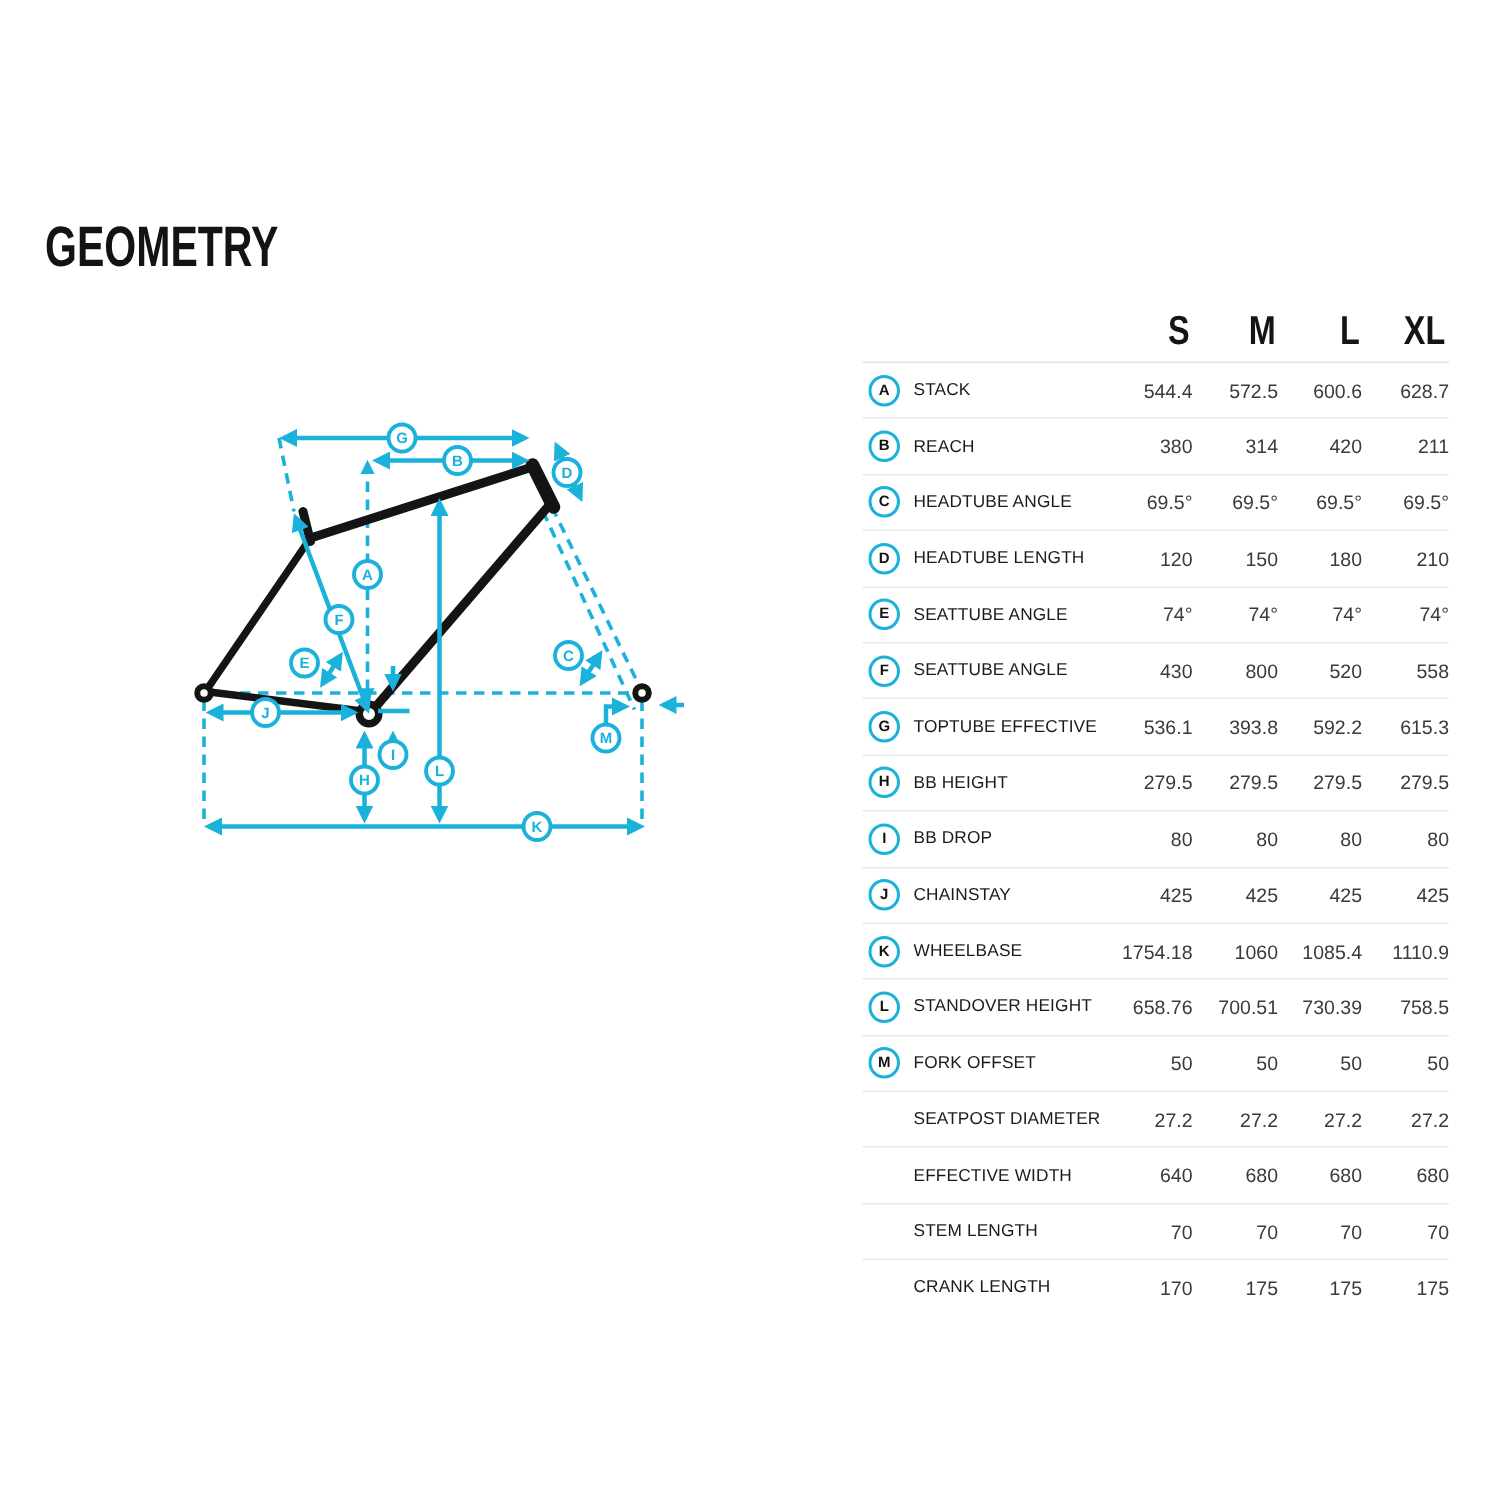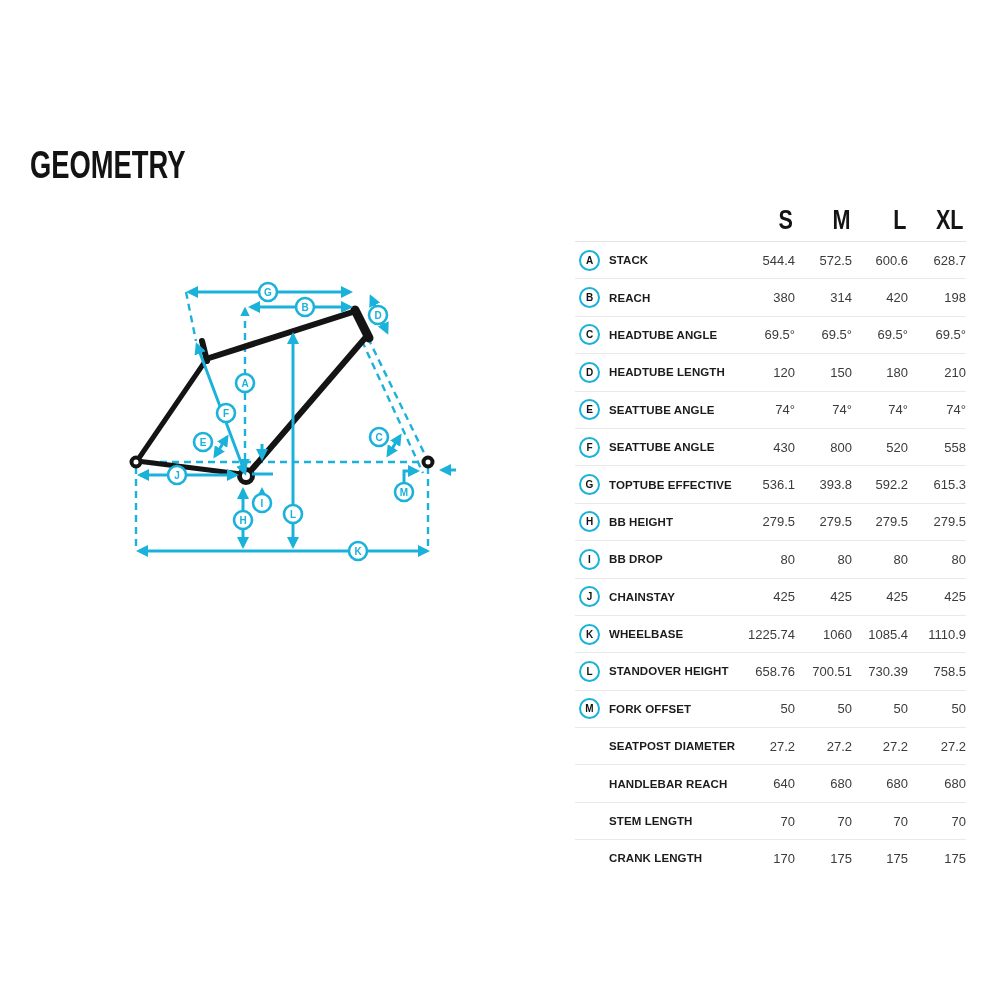--- a/index.html
+++ b/index.html
@@ -34,21 +34,21 @@
   .hcell span { display:inline-block; transform:scaleX(.8); transform-origin:100% 100%; }
   .grow { height:36.4px; border-bottom:1px solid #e9e9e9; align-items:center; }
   .grow:last-child { border-bottom:none; }
   .badge-cell { display:flex; justify-content:flex-start; padding-left:4px; }
   .badge {
     box-sizing:border-box; width:21px; height:21px; border:2.5px solid var(--accent);
     border-radius:50%; display:flex; align-items:center; justify-content:center;
     font-size:10px; font-weight:700; color:#121212;
   }
   .badge.empty { visibility:hidden; }
-  .label { font-size:11.5px; font-weight:700; color:#1b1b1b; letter-spacing:.1px; }
+  .label { font-size:11.5px; font-weight:400; color:#1b1b1b; letter-spacing:.1px; }
   .val   { text-align:right; font-size:13px; color:#3b3b3b; }
 </style>
 </head>
 <body>
 
 <h1 class="title">GEOMETRY</h1>
 
 <svg class="diagram" width="345" height="290" viewBox="125 275 345 290">
   <defs>
     <marker id="ah" viewBox="0 0 10 10" refX="7.5" refY="5" markerWidth="4" markerHeight="4" orient="auto-start-reverse">
@@ -178,21 +178,21 @@
     <div class="grow">
       <div class="badge-cell">
         <span class="badge">
             <span>B</span>
           </span>
       </div>
       <div class="label">REACH</div>
       <div class="val">380</div>
       <div class="val">314</div>
       <div class="val">420</div>
-      <div class="val">198</div>
+      <div class="val">211</div>
     </div>
 
     <div class="grow">
       <div class="badge-cell">
         <span class="badge">
             <span>C</span>
           </span>
       </div>
       <div class="label">HEADTUBE ANGLE</div>
       <div class="val">69.5°</div>
@@ -292,21 +292,21 @@
       <div class="val">425</div>
     </div>
 
     <div class="grow">
       <div class="badge-cell">
         <span class="badge">
             <span>K</span>
           </span>
       </div>
       <div class="label">WHEELBASE</div>
-      <div class="val">1225.74</div>
+      <div class="val">1754.18</div>
       <div class="val">1060</div>
       <div class="val">1085.4</div>
       <div class="val">1110.9</div>
     </div>
 
     <div class="grow">
       <div class="badge-cell">
         <span class="badge">
             <span>L</span>
           </span>
@@ -343,21 +343,21 @@
       <div class="val">27.2</div>
       <div class="val">27.2</div>
     </div>
 
     <div class="grow">
       <div class="badge-cell">
         <span class="badge empty">
             <span></span>
           </span>
       </div>
-      <div class="label">HANDLEBAR REACH</div>
+      <div class="label">EFFECTIVE WIDTH</div>
       <div class="val">640</div>
       <div class="val">680</div>
       <div class="val">680</div>
       <div class="val">680</div>
     </div>
 
     <div class="grow">
       <div class="badge-cell">
         <span class="badge empty">
             <span></span>

